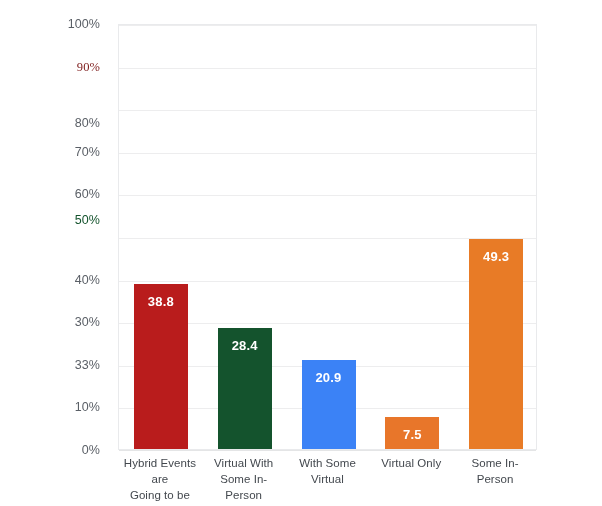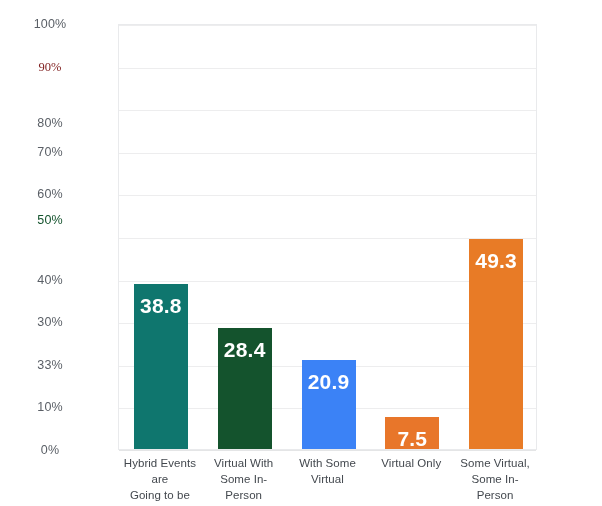--- a/index.html
+++ b/index.html
@@ -24,21 +24,21 @@
     position: absolute;
     left: 0px;
     top: 24px;
     width: 110px;
     height: 426px;
   }
   .y-tick {
     position: absolute;
     right: 10px;
     width: 100px;
-    text-align: center;
+    text-align: right;
     font-size: 12.5px;
     color: #5a5f66;
     line-height: 1;
     transform: translateY(-50%);
     white-space: nowrap;
     letter-spacing: 0.1px;
   }
 
   
   .plot-area {
@@ -81,21 +81,21 @@
     left: 0;
     right: 0;
   }
   .bar-value {
     position: absolute;
     top: 11px;
     left: 0;
     right: 0;
     text-align: center;
     color: #ffffff;
-    font-size: 21px;
+    font-size: 13px;
     font-weight: bold;
     letter-spacing: 0.2px;
     line-height: 1;
   }
 
   
   .x-axis {
     position: absolute;
     left: 118px;
     top: 456px;
@@ -140,21 +140,21 @@
         <div class="gridline" style="top: 255.6px; background: rgb(237, 237, 238);"></div>
         <div class="gridline" style="top: 213px; background: rgb(237, 237, 238);"></div>
         <div class="gridline" style="top: 170.4px; background: rgb(237, 237, 238);"></div>
         <div class="gridline" style="top: 127.8px; background: rgb(237, 237, 238);"></div>
         <div class="gridline" style="top: 85.2px; background: rgb(237, 237, 238);"></div>
         <div class="gridline" style="top: 42.6px; background: rgb(237, 237, 238);"></div>
         <div class="gridline" style="top: 0px; background: rgb(237, 237, 238);"></div>
       </div>
     <div class="bars-layer">
         <div class="bar-group" style="left: 14.9px; width: 54px;">
-          <div class="bar" style="height: 165.288px; background: #0f766e;">
+          <div class="bar" style="height: 165.288px; background: #b91c1c;">
             <div class="bar-value" style="color: rgb(255, 255, 255);">38.8</div>
           </div>
         </div>
         <div class="bar-group" style="left: 98.7px; width: 54px;">
           <div class="bar" style="height: 120.984px; background: #14532d;">
             <div class="bar-value" style="color: rgb(255, 255, 255);">28.4</div>
           </div>
         </div>
         <div class="bar-group" style="left: 182.5px; width: 54px;">
           <div class="bar" style="height: 89.034px; background: #3b82f6;">
@@ -184,18 +184,17 @@
         <div>Some In-Person</div>
         <div>Events</div>
       </div>
       <div class="x-label" style="left: 169.6px; width: 79.8px; color: rgb(67, 72, 78);">
         <div>With Some Virtual</div>
       </div>
       <div class="x-label" style="left: 253.4px; width: 79.8px; color: rgb(67, 72, 78);">
         <div>Virtual Only</div>
       </div>
       <div class="x-label" style="left: 337.2px; width: 79.8px; color: rgb(67, 72, 78);">
-        <div>Some Virtual,</div>
         <div>Some In-Person</div>
       </div>
     </div>
 
 </div>
 
 </body></html>

